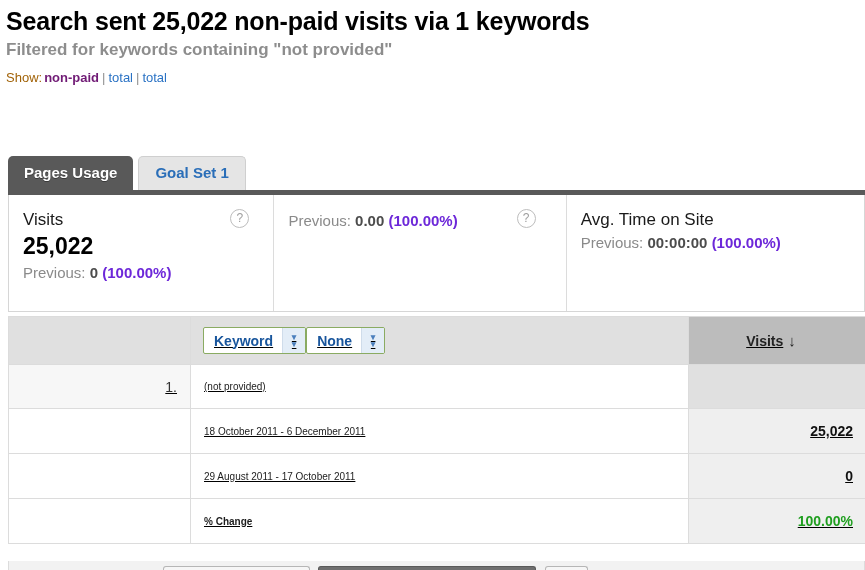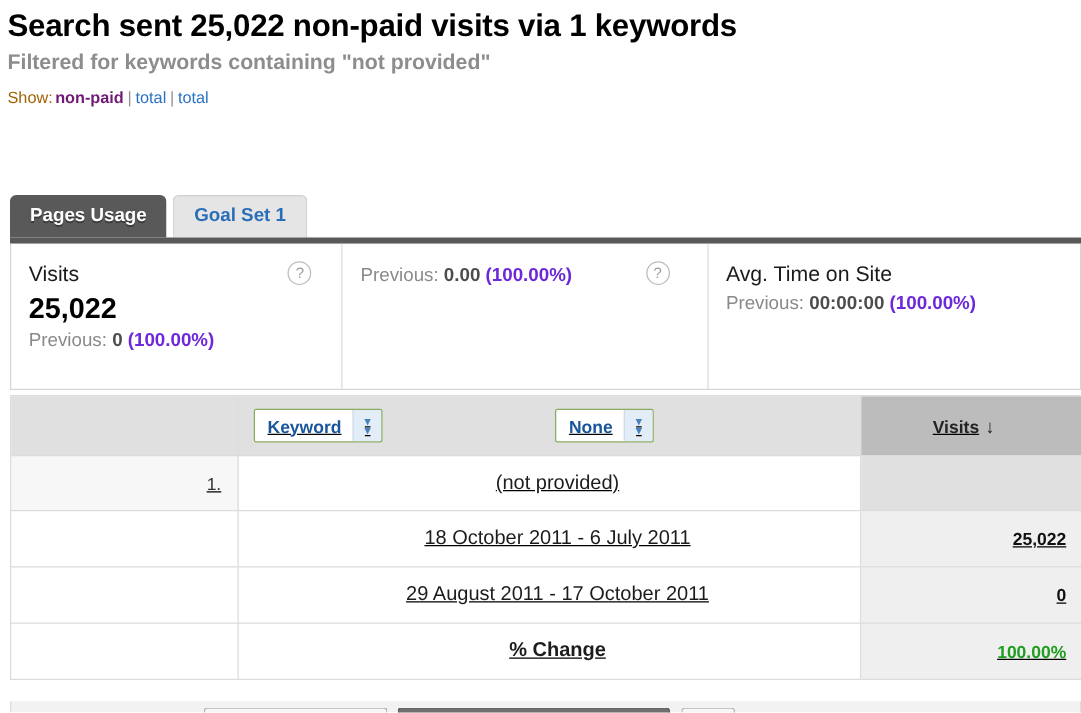--- a/index.html
+++ b/index.html
@@ -252,45 +252,44 @@
     background: #e3edf7;
     border-left: 1px solid #cfdcea;
     color: #4a7fbd;
     font-size: 9px;
     line-height: 7px;
     letter-spacing: 0;
     flex-direction: column;
     padding-top: 1px;
   }
   .dim-select .chev span { display: block; height: 7px; }
-  .dim-select.second { margin-left: 138px; }
+  .dim-select.second { }
 
   tbody td {
     height: 45px;
     vertical-align: middle;
     border-color: #e3e3e3;
   }
   tr.row-primary td { background: #f7f7f7; height: 44px; }
   tr.row-primary td.idx-cell { background: #f7f7f7; }
   tr.row-primary td.visits-cell { background: #e0e0e0; }
 
   tbody td.idx-cell {
     text-align: right;
     padding-right: 13px;
     font-size: 14px;
     color: #333;
     background: #ffffff;
   }
   tbody td.main-cell {
     padding-left: 13px;
-    font-size: 16px;
+    font-size: 10px;
     color: #1c1c1c;
     background: #ffffff;
     white-space: nowrap;
-    text-align: center;
   }
   tbody td.visits-cell {
     text-align: right;
     padding-right: 12px;
     font-size: 14px;
     font-weight: bold;
     color: #111;
     background: #efefef;
     white-space: nowrap;
   }
@@ -415,21 +414,21 @@
       </tr>
     </thead>
     <tbody>
       <tr class="row-primary">
         <td class="idx-cell">1.</td>
         <td class="main-cell">(not provided)</td>
         <td class="visits-cell"></td>
       </tr>
       <tr>
         <td class="idx-cell"></td>
-        <td class="main-cell">18 October 2011 - 6 July 2011</td>
+        <td class="main-cell">18 October 2011 - 6 December 2011</td>
         <td class="visits-cell">25,022</td>
       </tr>
       <tr>
         <td class="idx-cell"></td>
         <td class="main-cell">29 August 2011 - 17 October 2011</td>
         <td class="visits-cell">0</td>
       </tr>
       <tr class="row-change">
         <td class="idx-cell"></td>
         <td class="main-cell">% Change</td>

